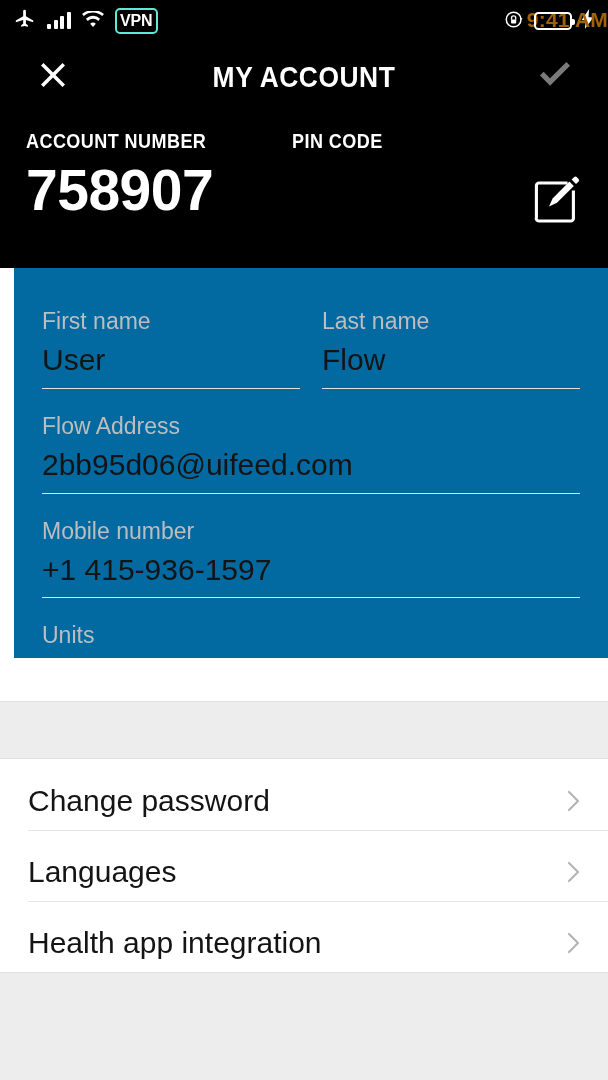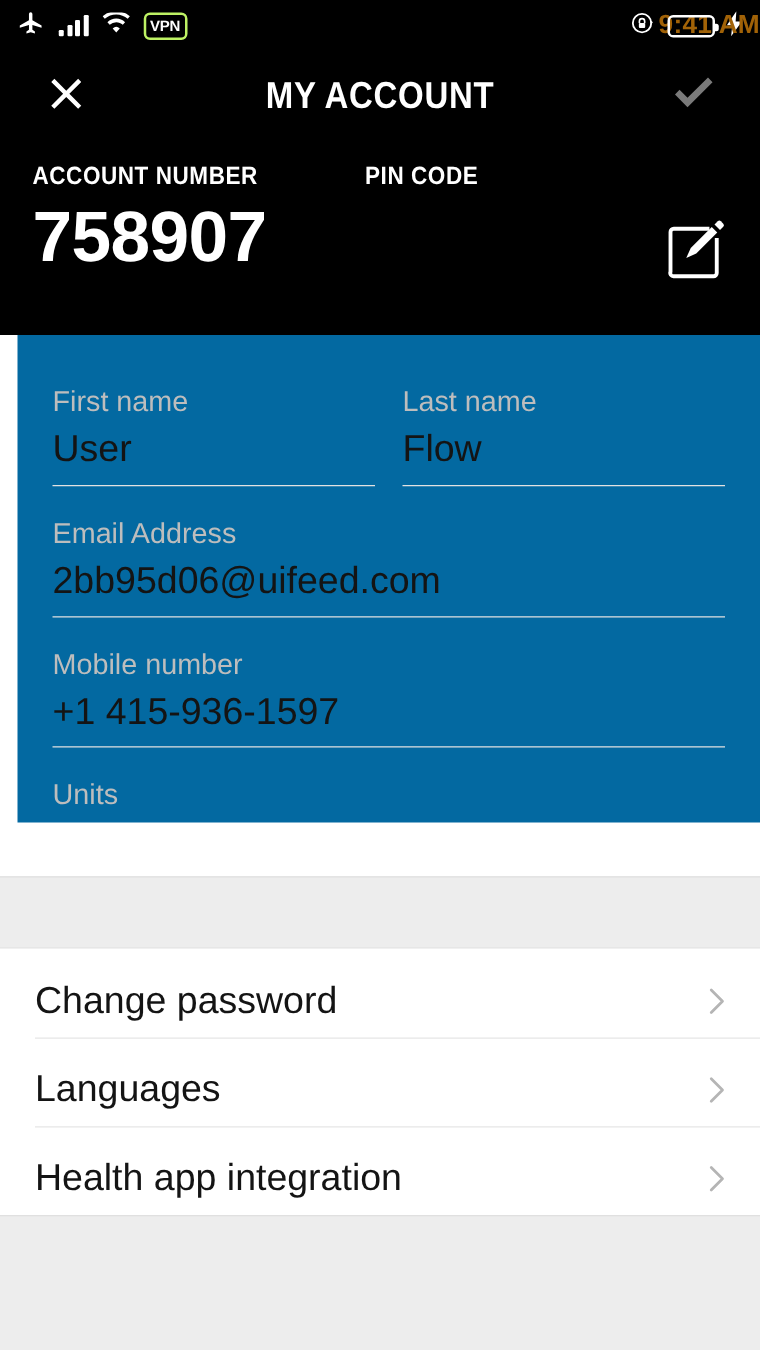--- a/index.html
+++ b/index.html
@@ -60,23 +60,23 @@
     letter-spacing: 0.2px;
     color: #a16207;
     position: absolute;
     left: 0;
     right: 0;
     top: 8px;
     text-align: right;
     pointer-events: none;
   }
   .vpn-badge {
-    border: 2px solid #bef264;
+    border: 2px solid #5eead4;
     border-radius: 5px;
-    font-size: 12px;
+    font-size: 16px;
     font-weight: 700;
     line-height: 1;
     padding: 2.5px 3.5px 3px 3.5px;
     letter-spacing: -0.2px;
   }
   .signal-bars {
     display: flex;
     align-items: flex-end;
     gap: 2.5px;
     height: 16px;
@@ -375,21 +375,21 @@
         <div class="field-value">User</div>
       </div>
       <div class="field">
         <div class="field-label">Last name</div>
         <div class="field-value">Flow</div>
       </div>
     </div>
 
     <div class="field-row">
       <div class="field">
-        <div class="field-label">Email Address</div>
+        <div class="field-label">Flow Address</div>
         <div class="field-value">2bb95d06@uifeed.com</div>
       </div>
     </div>
 
     <div class="field-row">
       <div class="field">
         <div class="field-label">Mobile number</div>
         <div class="field-value">+1 415-936-1597</div>
       </div>
     </div>

